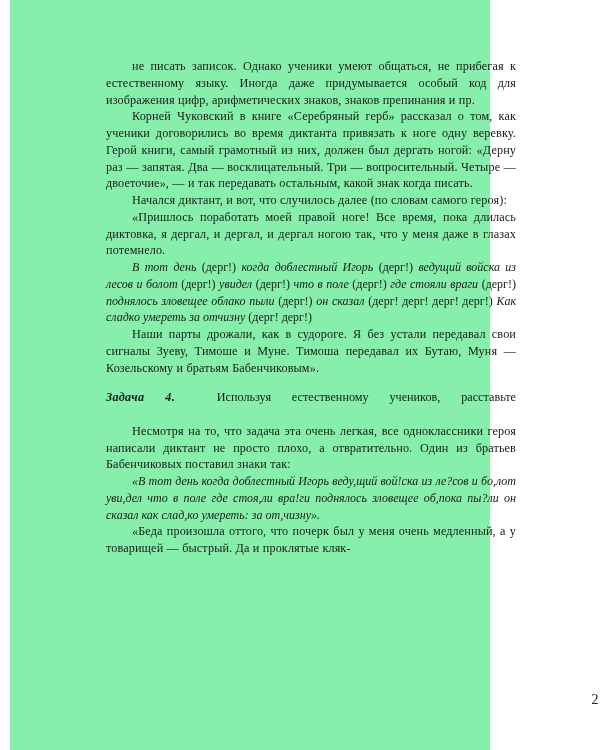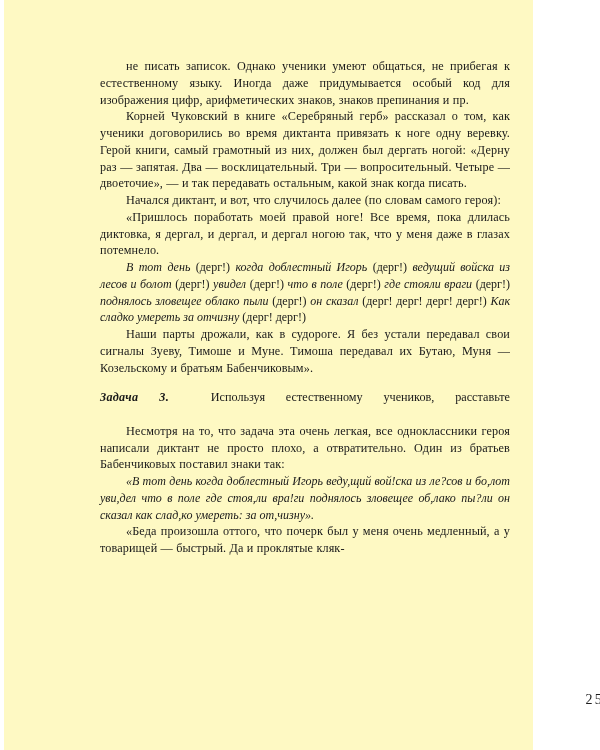--- a/index.html
+++ b/index.html
@@ -11,25 +11,25 @@
     height: 750px;
     background: #ffffff;
     font-family: "Liberation Serif", "DejaVu Serif", serif;
     color: #191919;
     overflow: hidden;
     position: relative;
   }
 
   #page {
     position: absolute;
-    left: 4px;
+    left: 10px;
     top: 0;
-    width: 529px;
+    width: 480px;
     height: 750px;
-    background: #fef9c3;
+    background: #86efac;
   }
 
   #text-column {
     position: absolute;
     left: 96px;
     top: 58px;
     width: 410px;
   }
 
   p.para {
@@ -118,26 +118,26 @@
     <p class="para">«Пришлось поработать моей правой ноге! Все время, пока длилась диктовка, я дергал, и дергал, и дергал ногою так, что у меня даже в глазах потемнело.</p>
 
 
     <p class="quote-italic" id="dictation-quote"><span>В тот день </span><span class="roman">(дерг!) </span><span>когда доблестный Игорь </span><span class="roman">(дерг!) </span><span>ведущий войска из лесов и болот </span><span class="roman">(дерг!) </span><span>увидел </span><span class="roman">(дерг!) </span><span>что в поле </span><span class="roman">(дерг!) </span><span>где стояли враги </span><span class="roman">(дерг!) </span><span>поднялось зловещее облако пыли </span><span class="roman">(дерг!) </span><span>он сказал </span><span class="roman">(дерг! дерг! дерг! дерг!) </span><span>Как сладко умереть за отчизну </span><span class="roman">(дерг! дерг!)</span></p>
 
     <p class="para">Наши парты дрожали, как в судороге. Я без устали передавал свои сигналы Зуеву, Тимоше и Муне. Тимоша передавал их Бутаю, Муня — Козельскому и братьям Бабенчиковым».</p>
 
     <div class="spacer-sm"></div>
 
     <p class="task">
-      <span class="task-label">Задача 3.</span><span>&nbsp;&nbsp;</span><span class="justify-line">Используя естественному учеников, расставьте</span>
+      <span class="task-label">Задача 4.</span><span>&nbsp;&nbsp;</span><span class="justify-line">Используя естественному учеников, расставьте</span>
     </p>
 
     <p class="para">Несмотря на то, что задача эта очень легкая, все одноклассники героя написали диктант не просто плохо, а отвратительно. Один из братьев Бабенчиковых поставил знаки так:</p>
 
-    <p class="quote-italic">«В тот день когда доблестный Игорь веду,щий вой!ска из ле?сов и бо,лот уви,дел что в поле где стоя,ли вра!ги поднялось зловещее об,лако пы?ли он сказал как слад,ко умереть: за от,чизну».</p>
+    <p class="quote-italic">«В тот день когда доблестный Игорь веду,щий вой!ска из ле?сов и бо,лот уви,дел что в поле где стоя,ли вра!ги поднялось зловещее об,пока пы?ли он сказал как слад,ко умереть: за от,чизну».</p>
 
 
     <p class="para">«Беда произошла оттого, что почерк был у меня очень медленный, а у товарищей — быстрый. Да и проклятые кляк-</p>
 
   </div>
 
   <div id="page-number">
     <span class="pn-inner">25</span>
   </div>
 

